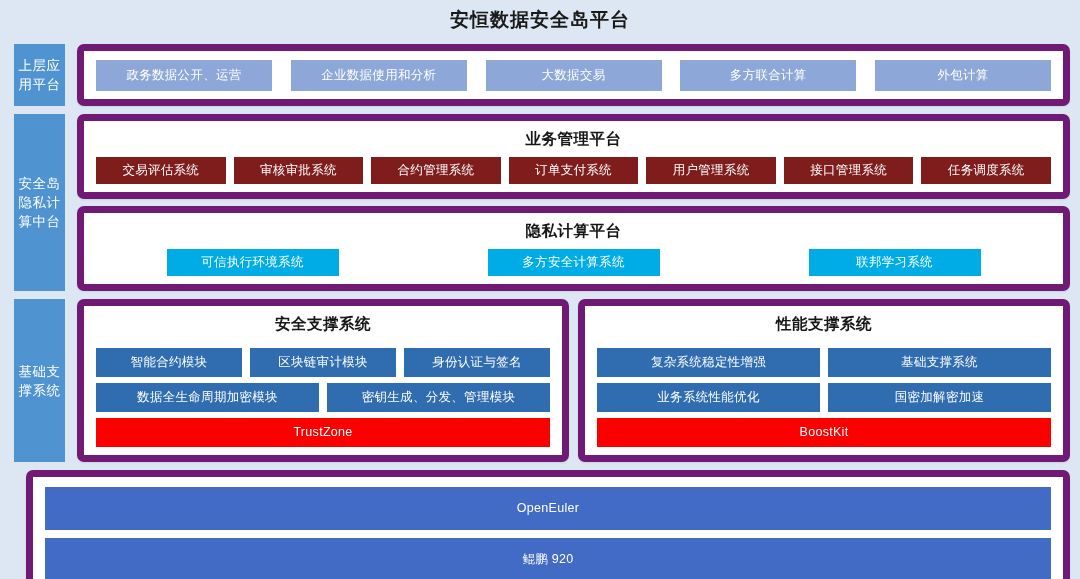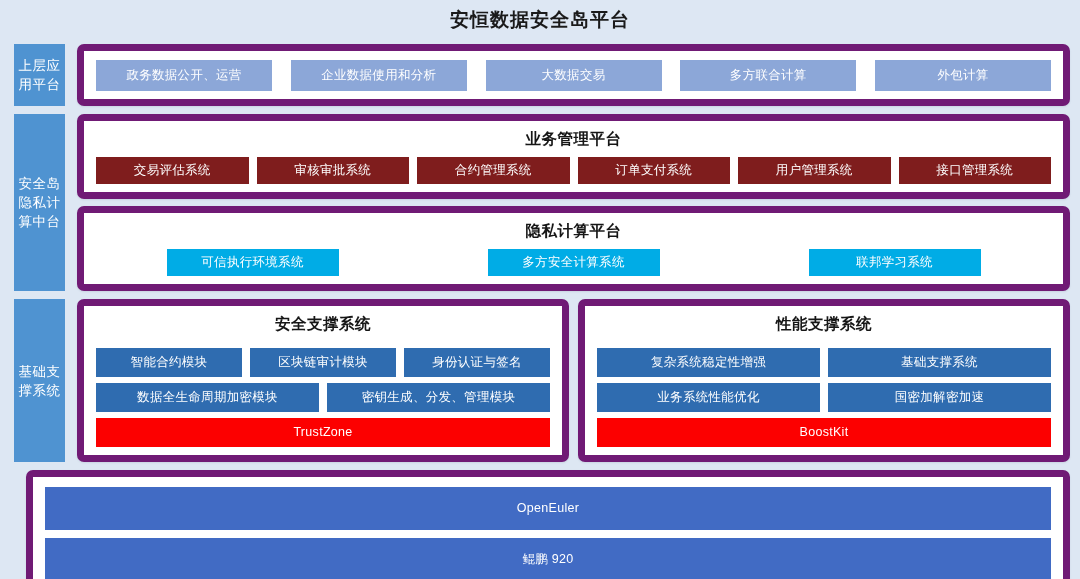--- a/index.html
+++ b/index.html
@@ -175,20 +175,21 @@
 
     <div class="panel">
       <div class="panel-title">业务管理平台</div>
       <div class="chip-row">
         <div class="chip cyan">交易评估系统</div>
         <div class="chip cyan">审核审批系统</div>
         <div class="chip cyan">合约管理系统</div>
         <div class="chip cyan">订单支付系统</div>
         <div class="chip cyan">用户管理系统</div>
         <div class="chip cyan">接口管理系统</div>
+        <div class="chip cyan">任务调度系统</div>
       </div>
     </div>
 
     <div class="panel">
       <div class="panel-title">隐私计算平台</div>
       <div class="chip-row privacy">
         <div class="chip cyan-wide">可信执行环境系统</div>
         <div class="chip cyan-wide">多方安全计算系统</div>
         <div class="chip cyan-wide">联邦学习系统</div>
       </div>

